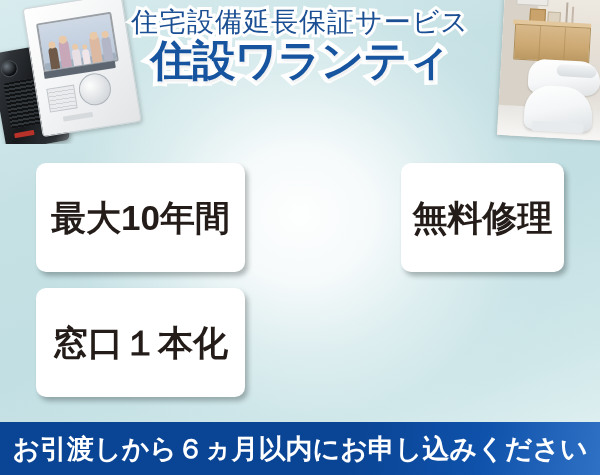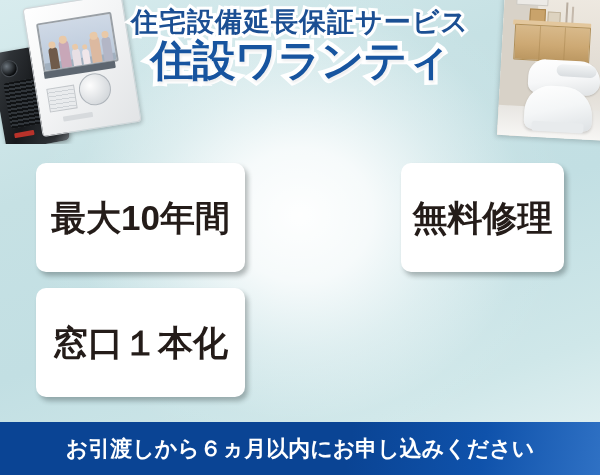--- a/index.html
+++ b/index.html
@@ -90,21 +90,21 @@
     background:linear-gradient(170deg,#ffffff 0%,#f6f7f8 55%,#dfe2e4 100%);box-shadow:0 1px 2px rgba(0,0,0,.18);}
   .t-lid{position:absolute;left:56px;top:74px;width:40px;height:12px;border-radius:6px;
     background:linear-gradient(#f2f4f5,#d9dde0);}
   .t-bowl{position:absolute;left:26px;top:96px;width:68px;height:44px;border-radius:26px 30px 8px 8px;
     background:linear-gradient(165deg,#ffffff 0%,#f4f6f7 50%,#dde1e4 100%);box-shadow:0 2px 3px rgba(0,0,0,.16);}
   .t-base{position:absolute;left:34px;top:132px;width:52px;height:10px;border-radius:3px;background:#e8ebed;}
 
   
   #headline{position:absolute;left:0;top:8px;width:600px;text-align:center;}
   .subtitle{
-    font-size:27px;font-weight:bold;letter-spacing:1px;color:#1b4f93;
+    font-size:27px;font-weight:normal;letter-spacing:1px;color:#1b4f93;
     line-height:1.08;
     -webkit-text-stroke:6px #ffffff;paint-order:stroke fill;
     text-shadow:0 0 2px #fff,0 0 4px #fff;
     margin:0;white-space:nowrap;
   }
   .title{
     font-size:43px;font-weight:bold;letter-spacing:-1px;color:#17549f;
     line-height:1.02;margin:2px 0 0 0;white-space:nowrap;
     -webkit-text-stroke:9px #ffffff;paint-order:stroke fill;
     text-shadow:0 0 3px #fff,1px 2px 3px rgba(0,0,0,.10);
@@ -126,21 +126,21 @@
     white-space:nowrap;line-height:1;
   }
 
   
   #cta{
     position:absolute;left:0;bottom:0;width:600px;height:53px;
     background:linear-gradient(100deg,#0a4494 0%,#0a4494 58%,#0f52ab 80%,#2f71c4 100%);
     display:flex;align-items:center;justify-content:center;
   }
   #cta-text{
-    color:#ffffff;font-size:22px;font-weight:bold;letter-spacing:0px;white-space:nowrap;
+    color:#ffffff;font-size:27px;font-weight:bold;letter-spacing:0px;white-space:nowrap;
   }
 </style>
 </head>
 <body>
 
 <div id="banner">
 
   <div class="photo" id="intercom-photo">
     <div class="doorstation">
       <div class="ds-lens"></div>

